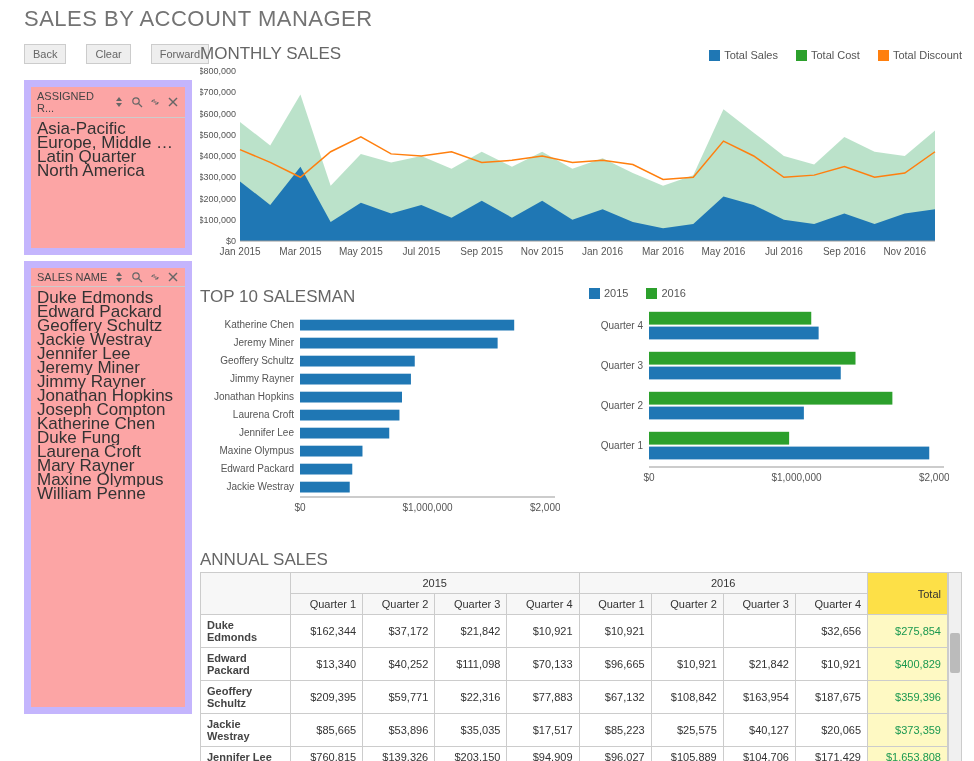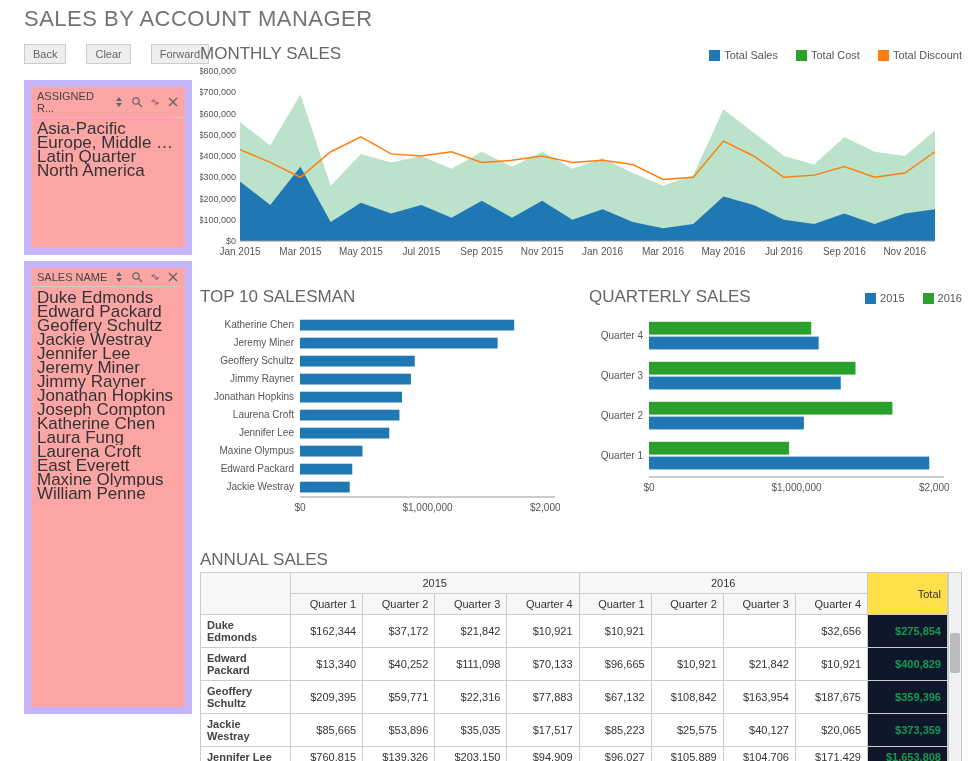--- a/index.html
+++ b/index.html
@@ -20,21 +20,21 @@
   .row2{display:flex;gap:16px}
   .row2>div{flex:1}
   svg text{font-family:Arial;fill:#555}
   .legend{display:flex;gap:18px;align-items:center;font-size:11px}
   .legend .it{display:flex;align-items:center;gap:4px}
   .sw{width:11px;height:11px}
   table{border-collapse:collapse;width:100%;font-size:11px}
   th,td{border:1px solid #ccc;padding:4px 6px;text-align:right;color:#333}
   th{background:#f7f7f7;font-weight:normal}
   td.name{text-align:left;font-weight:bold;color:#444;background:#fff}
-  td.tot{color:#1a9850;font-weight:bold;background:#0f172a}
+  td.tot{color:#1a9850;font-weight:normal;background:#fef9c3}
   th.tot{background:#fde047}
   .tbl-wrap{position:relative;display:flex}
   .scrollbar{width:14px;background:#f0f0f0;border:1px solid #ccc;position:relative}
   .scrollbar .thumb{position:absolute;left:1px;right:1px;top:2px;height:40px;background:#bbb;border-radius:2px}
   .icn{width:12px;height:12px;display:inline-block}
 </style>
 </head>
 <body>
 
 <div class="page">
@@ -99,23 +99,23 @@
             <div>Duke Edmonds</div>
             <div>Edward Packard</div>
             <div>Geoffery Schultz</div>
             <div>Jackie Westray</div>
             <div>Jennifer Lee</div>
             <div>Jeremy Miner</div>
             <div>Jimmy Rayner</div>
             <div>Jonathan Hopkins</div>
             <div>Joseph Compton</div>
             <div>Katherine Chen</div>
-            <div>Laura Fung</div>
+            <div>Duke Fung</div>
             <div>Laurena Croft</div>
-            <div>East Everett</div>
+            <div>Mary Rayner</div>
             <div>Maxine Olympus</div>
             <div>William Penne</div>
           </div>
       </div>
     </div>
 
     <div class="right-col">
 
       <div>
         <div style="display:flex;align-items:center;justify-content:space-between">
@@ -189,21 +189,20 @@
               <text x="94" y="180.8" font-size="10" text-anchor="end">Jackie Westray</text>
               <rect x="100" y="172.7" width="49.725" height="10.799999999999999" fill="#1f77b4"></rect>
               <line x1="100" y1="188" x2="355" y2="188" stroke="#999"></line>
               <text x="100" y="202" font-size="10" text-anchor="middle">$0</text>
               <text x="227.5" y="202" font-size="10" text-anchor="middle">$1,000,000</text>
               <text x="355" y="202" font-size="10" text-anchor="middle">$2,000,000</text>
             </svg>
         </div>
         <div>
           <div style="display:flex;align-items:center;justify-content:space-between">
-            <div class="sec-title">QUARTERLY SALES</div>
             <div class="legend" id="quarterly-legend">
                 <span class="it">
                   <span class="sw" style="background:#1f77b4"></span>
                   <span>2015</span>
                 </span>
                 <span class="it">
                   <span class="sw" style="background:#2ca02c"></span>
                   <span>2016</span>
                 </span>
               </div>

